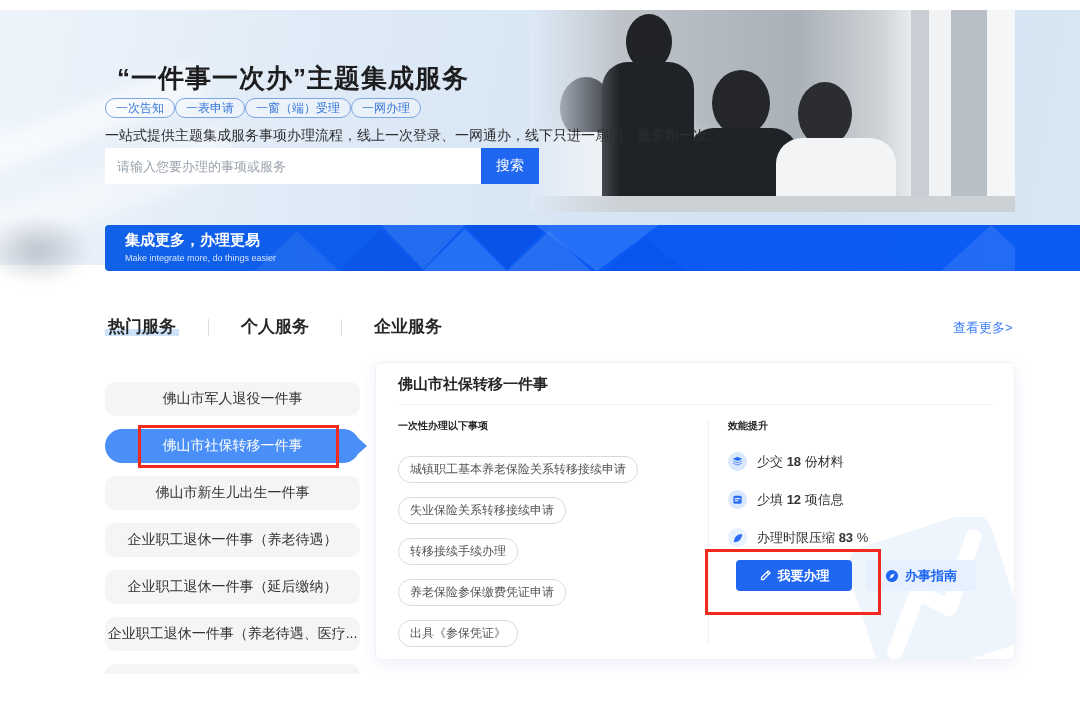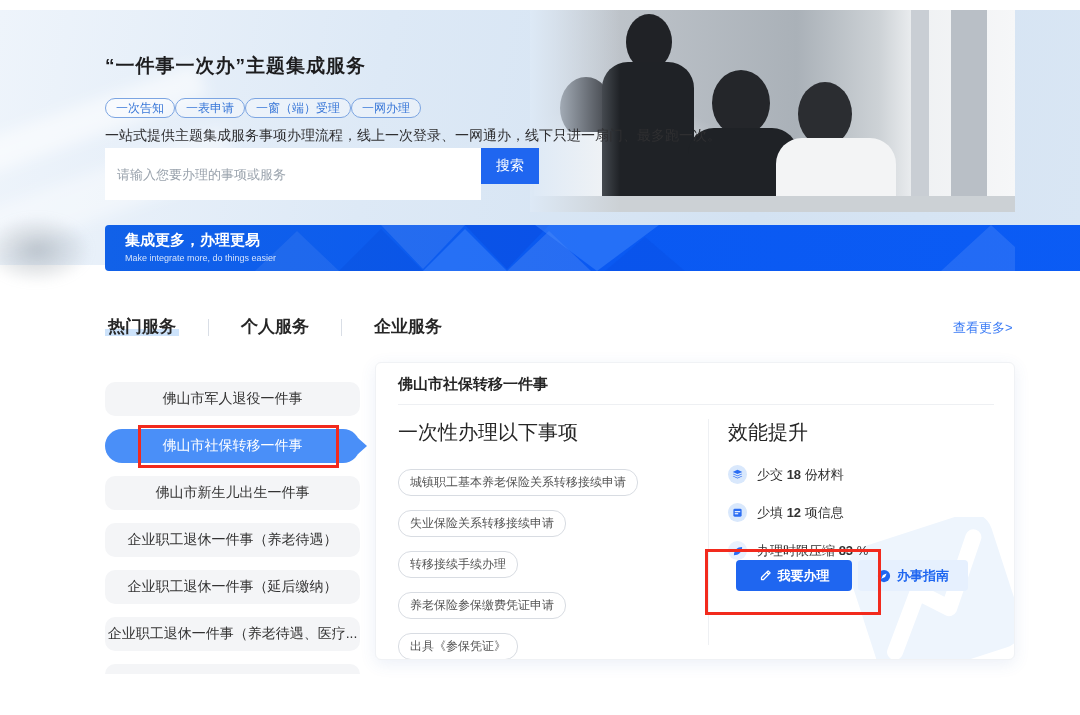--- a/index.html
+++ b/index.html
@@ -23,29 +23,29 @@
   .photo .glow{position:absolute;left:-40px;top:90px;width:260px;height:160px;border-radius:50%;
          background:radial-gradient(ellipse at center,rgba(255,255,255,0.85),rgba(255,255,255,0) 70%);}
   .sil{position:absolute;}
   .head{position:absolute;border-radius:50%;background:#26282c;}
   .body-dark{background:#1f2226;border-radius:26px 26px 0 0;}
   .body-light{background:#f3f4f5;border-radius:26px 26px 0 0;}
   .photo .table{position:absolute;left:0;bottom:0;width:100%;height:16px;background:#ccd1d5;}
   .photo .fadeL{position:absolute;left:0;top:0;width:90px;height:100%;
          background:linear-gradient(90deg,#dde9f6 0%,rgba(221,233,246,0) 100%);}
 
-  .hero-title{position:absolute;left:105px;top:40px;margin:0;font-size:19px;line-height:32px;
+  .hero-title{position:absolute;left:105px;top:40px;margin:12px;font-size:26px;line-height:32px;
               font-weight:bold;color:#1d1d1f;letter-spacing:1px;}
   .hero-tags{position:absolute;left:105px;top:88px;display:flex;}
   .hero-tag{border:1px solid #7ca5e2;color:#3a78d8;font-size:12px;line-height:16px;
             padding:1px 10px;border-radius:11px;background:rgba(255,255,255,0.35);white-space:nowrap;}
   .hero-desc{position:absolute;left:105px;top:117px;margin:0;font-size:14px;color:#2f2f31;white-space:nowrap;}
   .searchbar{position:absolute;left:105px;top:138px;display:flex;}
   .searchbar input{width:352px;height:36px;border:none;outline:none;background:#fff;
-            padding:8px 12px;font-size:13px;color:#333;font-family:inherit;}
+            padding:0 12px;font-size:13px;color:#333;font-family:inherit;}
   .searchbar input::placeholder{color:#9aa3ad;}
   .searchbar button{width:58px;height:36px;border:none;background:#1f66f0;color:#fff;
             font-size:14px;font-family:inherit;cursor:pointer;}
 
   
   .banner{position:absolute;left:105px;top:225px;width:1068px;height:46px;border-radius:4px;overflow:hidden;
           background:linear-gradient(90deg,#1161e8 0%,#0a59f2 45%,#0b5cf5 100%);}
   .banner svg{position:absolute;left:0;top:0;}
   .banner-title{position:absolute;left:20px;top:6px;font-size:15px;font-weight:bold;color:#fff;}
   .banner-sub{position:absolute;left:20px;top:28px;font-size:9px;color:rgba(255,255,255,0.82);}
@@ -68,31 +68,31 @@
              border-top:8px solid transparent;border-bottom:8px solid transparent;border-left:9px solid #4a8ff8;}
   .side-partial{height:10px;background:#f4f5f7;border-radius:10px 10px 0 0;}
 
   
   .card{position:absolute;left:375px;top:362px;width:640px;height:298px;background:#fff;
         border:1px solid #f0f2f5;border-radius:6px;box-sizing:border-box;overflow:hidden;
         box-shadow:0 4px 16px rgba(70,110,190,0.10);}
   .card-title{position:absolute;left:22px;top:12px;font-size:15px;font-weight:bold;color:#262626;}
   .card-hdiv{position:absolute;left:22px;top:41px;width:596px;height:1px;background:#eef0f3;}
   .card-vdiv{position:absolute;left:332px;top:56px;bottom:14px;width:1px;background:#eef0f3;}
-  .sec-title{font-size:20px;font-weight:normal;color:#262626;}
+  .sec-title{font-size:10px;font-weight:bold;color:#262626;}
   .col-left{position:absolute;left:22px;top:56px;width:300px;}
   .pill-rows{margin-top:23px;}
   .pill{display:inline-block;border:1px solid #d8dce2;border-radius:13px;padding:4px 11px;
         font-size:12px;color:#555;margin:0 10px 14px 0;white-space:nowrap;background:#fff;}
   .col-right{position:absolute;left:352px;top:56px;width:272px;}
   .eff-item{display:flex;align-items:center;gap:10px;margin-top:19px;font-size:13px;color:#333;}
   .eff-item b{font-weight:bold;}
   .eff-ic{width:19px;height:19px;border-radius:50%;background:#d9e8fc;display:flex;
           align-items:center;justify-content:center;flex:0 0 19px;}
-  .actions{position:absolute;left:360px;top:197px;display:flex;gap:6px;}
+  .actions{position:absolute;left:360px;top:197px;display:flex;gap:14px;}
   .btn{height:31px;border:none;border-radius:4px;font-size:13px;font-weight:bold;cursor:pointer;
        display:flex;align-items:center;justify-content:center;gap:6px;font-family:inherit;}
   .btn-primary{width:116px;background:#1f66f0;color:#fff;}
   .btn-secondary{width:110px;background:#e6f0fe;color:#1f66f0;}
   .trend{position:absolute;right:-6px;bottom:-18px;}
 
   
   .annot{position:absolute;border:3px solid #f22a1d;pointer-events:none;z-index:20;}
   .annot1{left:138px;top:425px;width:195px;height:37px;}
   .annot2{left:705px;top:549px;width:170px;height:60px;}

